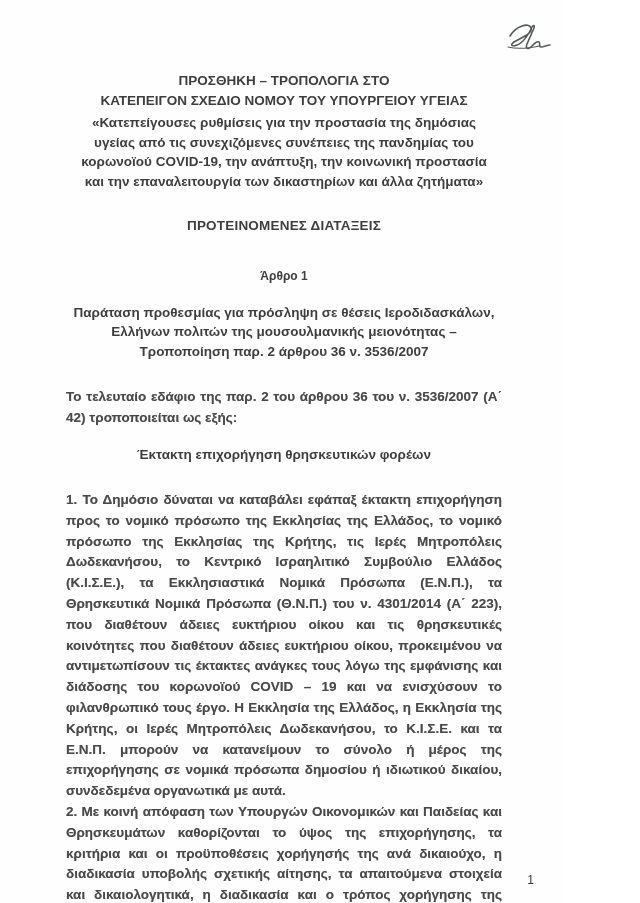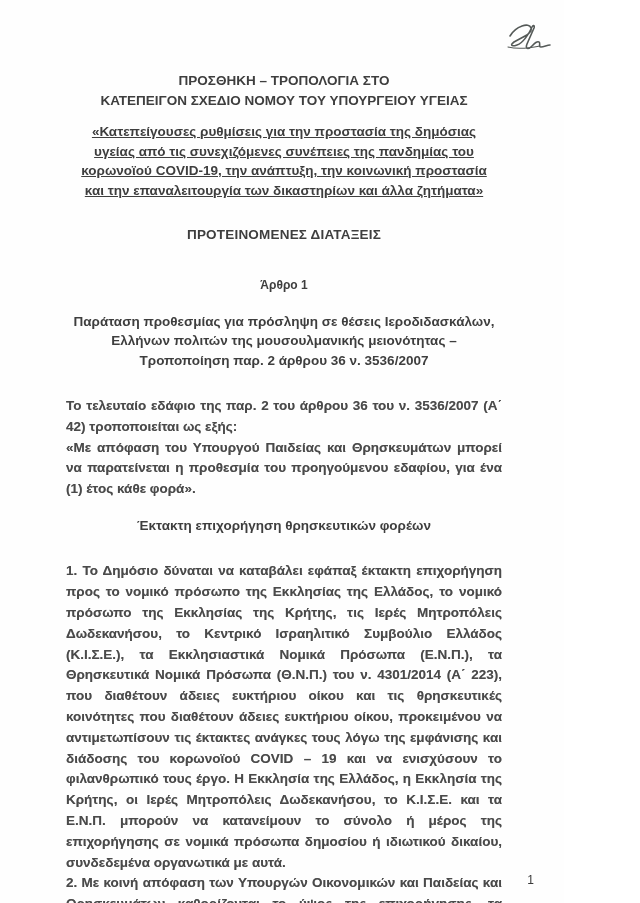--- a/index.html
+++ b/index.html
@@ -27,23 +27,22 @@
     margin-top: 71px;
     text-align: center;
     font-weight: bold;
     font-size: 13.5px;
     line-height: 19.5px;
     color: #3e3e3e;
   }
   .doc-header .hline { display: block; }
   .doc-header .quoted-title {
     display: block;
-    margin-top: 12px;
+    margin-top: 3px;
     padding: 0 6px;
-    text-decoration: underline;
   }
   .section-heading {
     margin-top: 27px;
     text-align: center;
     font-weight: bold;
     font-size: 13.5px;
     color: #3e3e3e;
     letter-spacing: 0.2px;
   }
   .article-heading {
@@ -107,21 +106,20 @@
       <span class="quoted-title">«Κατεπείγουσες ρυθμίσεις για την προστασία της δημόσιας υγείας από τις συνεχιζόμενες συνέπειες της πανδημίας του κορωνοϊού COVID-19, την ανάπτυξη, την κοινωνική προστασία και την επαναλειτουργία των δικαστηρίων και άλλα ζητήματα»</span>
     </div>
 
     <div class="section-heading">ΠΡΟΤΕΙΝΟΜΕΝΕΣ ΔΙΑΤΑΞΕΙΣ</div>
 
     <div class="article-heading">Άρθρο 1</div>
     <div class="article-title">Παράταση προθεσμίας για πρόσληψη σε θέσεις Ιεροδιδασκάλων, Ελλήνων πολιτών της μουσουλμανικής μειονότητας – Τροποποίηση παρ. 2 άρθρου 36 ν. 3536/2007</div>
 
     <div class="body-block">
       <p>Το τελευταίο εδάφιο της παρ. 2 του άρθρου 36 του ν. 3536/2007 (Α΄ 42) τροποποιείται ως εξής:</p>
-      <p>«Με απόφαση του Υπουργού Παιδείας και Θρησκευμάτων μπορεί να παρατείνεται η προθεσμία του προηγούμενου εδαφίου, για ένα (1) έτος κάθε φορά».</p>
     </div>
 
     <div class="article-title">Έκτακτη επιχορήγηση θρησκευτικών φορέων</div>
 
     <div class="body-block">
       <p>1. Το Δημόσιο δύναται να καταβάλει εφάπαξ έκτακτη επιχορήγηση προς το νομικό πρόσωπο της Εκκλησίας της Ελλάδος, το νομικό πρόσωπο της Εκκλησίας της Κρήτης, τις Ιερές Μητροπόλεις Δωδεκανήσου, το Κεντρικό Ισραηλιτικό Συμβούλιο Ελλάδος (Κ.Ι.Σ.Ε.), τα Εκκλησιαστικά Νομικά Πρόσωπα (Ε.Ν.Π.), τα Θρησκευτικά Νομικά Πρόσωπα (Θ.Ν.Π.) του ν. 4301/2014 (Α΄ 223), που διαθέτουν άδειες ευκτήριου οίκου και τις θρησκευτικές κοινότητες που διαθέτουν άδειες ευκτήριου οίκου, προκειμένου να αντιμετωπίσουν τις έκτακτες ανάγκες τους λόγω της εμφάνισης και διάδοσης του κορωνοϊού COVID – 19 και να ενισχύσουν το φιλανθρωπικό τους έργο. Η Εκκλησία της Ελλάδος, η Εκκλησία της Κρήτης, οι Ιερές Μητροπόλεις Δωδεκανήσου, το Κ.Ι.Σ.Ε. και τα Ε.Ν.Π. μπορούν να κατανείμουν το σύνολο ή μέρος της επιχορήγησης σε νομικά πρόσωπα δημοσίου ή ιδιωτικού δικαίου, συνδεδεμένα οργανωτικά με αυτά.</p>
       <p>2. Με κοινή απόφαση των Υπουργών Οικονομικών και Παιδείας και Θρησκευμάτων καθορίζονται το ύψος της επιχορήγησης, τα κριτήρια και οι προϋποθέσεις χορήγησής της ανά δικαιούχο, η διαδικασία υποβολής σχετικής αίτησης, τα απαιτούμενα στοιχεία και δικαιολογητικά, η διαδικασία και ο τρόπος χορήγησης της ενίσχυσης, οι υποχρεώσεις των δικαιούχων, και κάθε άλλο συναφές ζήτημα για την εφαρμογή του παρόντος.</p>
 
     </div>
 

